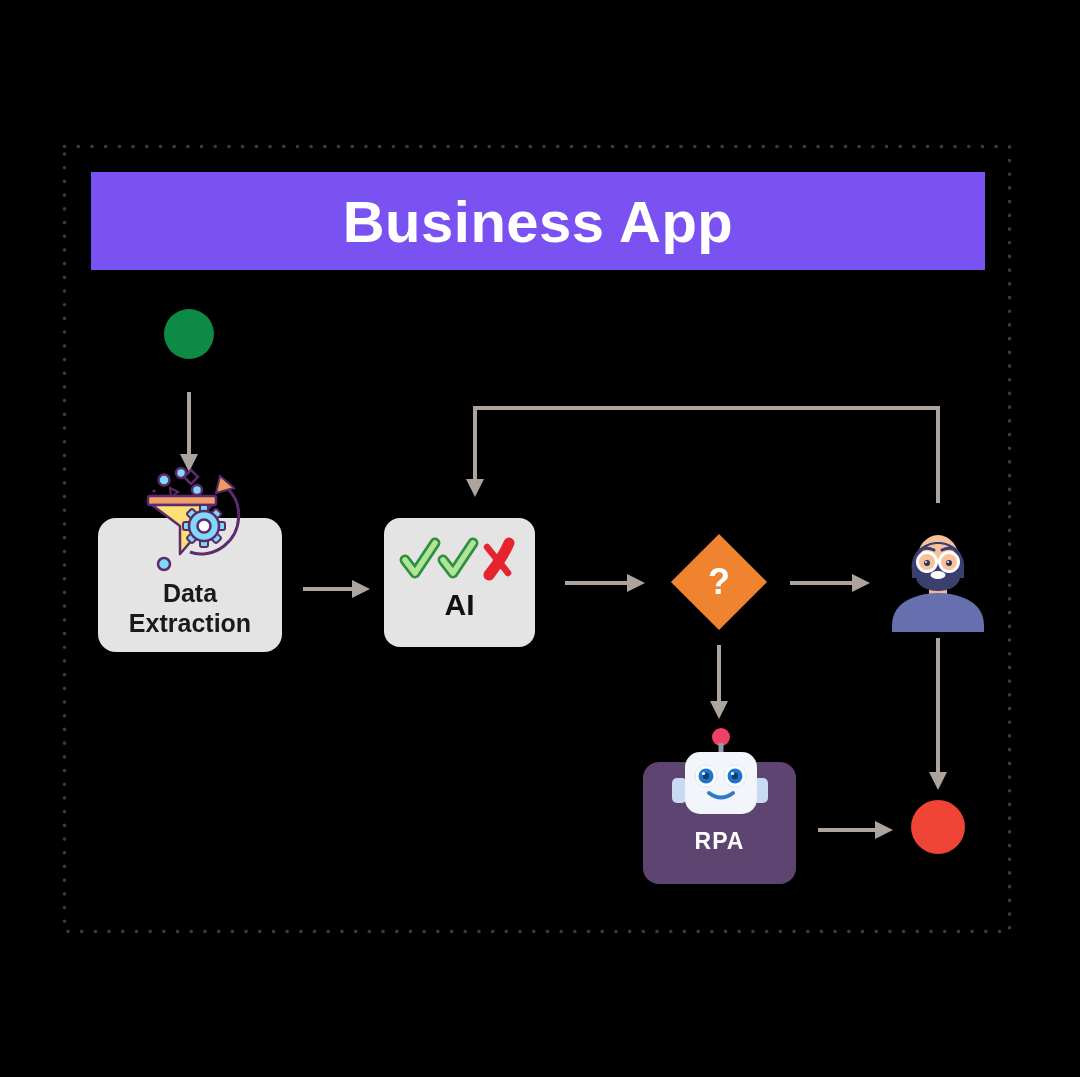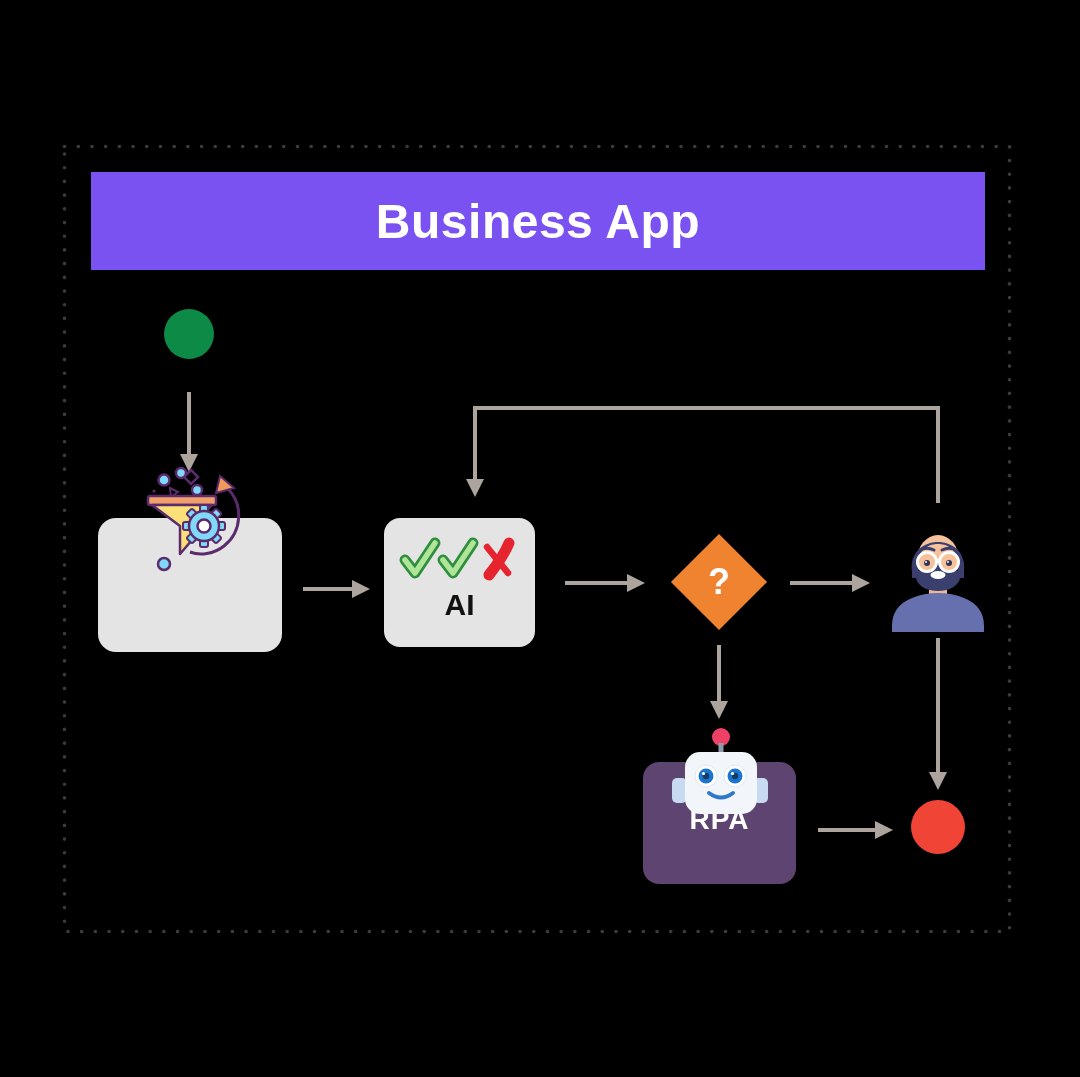--- a/index.html
+++ b/index.html
@@ -5,21 +5,21 @@
   html,body{margin:0;padding:0;background:#000;}
   .canvas{
     position:relative;width:1080px;height:1077px;background:#000;
     font-family:"Liberation Sans",sans-serif;overflow:hidden;
   }
   .layer{position:absolute;left:0;top:0;width:1080px;height:1077px;}
   .banner{
     position:absolute;left:91px;top:172px;width:894px;height:98px;
     background:#7A52F2;display:flex;align-items:center;justify-content:center;
   }
-  .banner span{color:#fff;font-size:48px;font-weight:bold;letter-spacing:0.5px;}
+  .banner span{color:#fff;font-size:58px;font-weight:bold;letter-spacing:0.5px;}
   .circle-node{position:absolute;border-radius:50%;}
   .start{left:164px;top:309px;width:50px;height:50px;background:#0E8A47;}
   .end{left:911px;top:800px;width:54px;height:54px;background:#F04437;}
   .box{
     position:absolute;border-radius:18px;background:#E5E4E4;
     display:flex;flex-direction:column;align-items:center;
   }
   .de-box{left:98px;top:518px;width:184px;height:134px;}
   .de-label{margin-top:60px;text-align:center;font-weight:bold;font-size:25px;
     line-height:30px;color:#1A1A1A;}
@@ -33,21 +33,21 @@
   }
   .diamond span{
     display:flex;width:100%;height:100%;align-items:center;justify-content:center;
     transform:rotate(-45deg);color:#fff;font-size:36px;font-weight:bold;
   }
   .person{position:absolute;left:888px;top:522px;}
   .rpa-box{
     position:absolute;left:643px;top:762px;width:153px;height:122px;border-radius:16px;
     background:#5E4470;display:flex;justify-content:center;
   }
-  .rpa-label{margin-top:42px;color:#fff;font-weight:bold;font-size:28px;letter-spacing:1px;}
+  .rpa-label{margin-top:66px;color:#fff;font-weight:bold;font-size:23px;letter-spacing:1px;}
   .robot{position:absolute;left:50%;top:-36px;transform:translateX(-50%);}
 </style>
 </head>
 <body>
 
 <div class="canvas">
 
   <svg class="layer" width="1080" height="1077" viewBox="0 0 1080 1077">
     <rect x="64.5" y="146.5" width="945" height="785" fill="none" stroke="#3B3B3B" stroke-width="3.6" stroke-linecap="round" stroke-dasharray="0.1 13.6"></rect>
     <g stroke="#ACA49D" stroke-width="4" fill="#ACA49D">
@@ -105,20 +105,24 @@
           <rect x="-4" y="-21" width="8" height="10" rx="2" transform="rotate(45)"></rect>
           <rect x="-4" y="11" width="8" height="10" rx="2" transform="rotate(45)"></rect>
           <rect x="-21" y="-4" width="10" height="8" rx="2" transform="rotate(45)"></rect>
           <rect x="11" y="-4" width="10" height="8" rx="2" transform="rotate(45)"></rect>
         </g>
         <circle cx="0" cy="0" r="15" fill="#7FD9F7" stroke-width="2.5"></circle>
         <circle cx="0" cy="0" r="6.5" fill="#FFFFFF" stroke-width="2.5"></circle>
       </g>
       <circle cx="30" cy="98" r="6" fill="#7FD9F7" stroke="#5B2B6E" stroke-width="2.5"></circle>
     </svg>
+    <div class="de-label">
+      <span style="display:block">Data</span>
+      <span style="display:block">Extraction</span>
+    </div>
   </div>
 
   <div class="box ai-box">
     <svg class="checks" width="126" height="48" viewBox="0 0 126 48">
       <g fill="none" stroke-linecap="round" stroke-linejoin="round">
         <path d="M8 26 L18 39 L38 9" stroke="#2F8F3C" stroke-width="11"></path>
         <path d="M8 26 L18 39 L38 9" stroke="#AFE59A" stroke-width="5.5"></path>
         <path d="M46 26 L56 39 L76 9" stroke="#2F8F3C" stroke-width="11"></path>
         <path d="M46 26 L56 39 L76 9" stroke="#AFE59A" stroke-width="5.5"></path>
         <path d="M112 9 C107 21 99 32 92 41" stroke="#E52430" stroke-width="11"></path>

